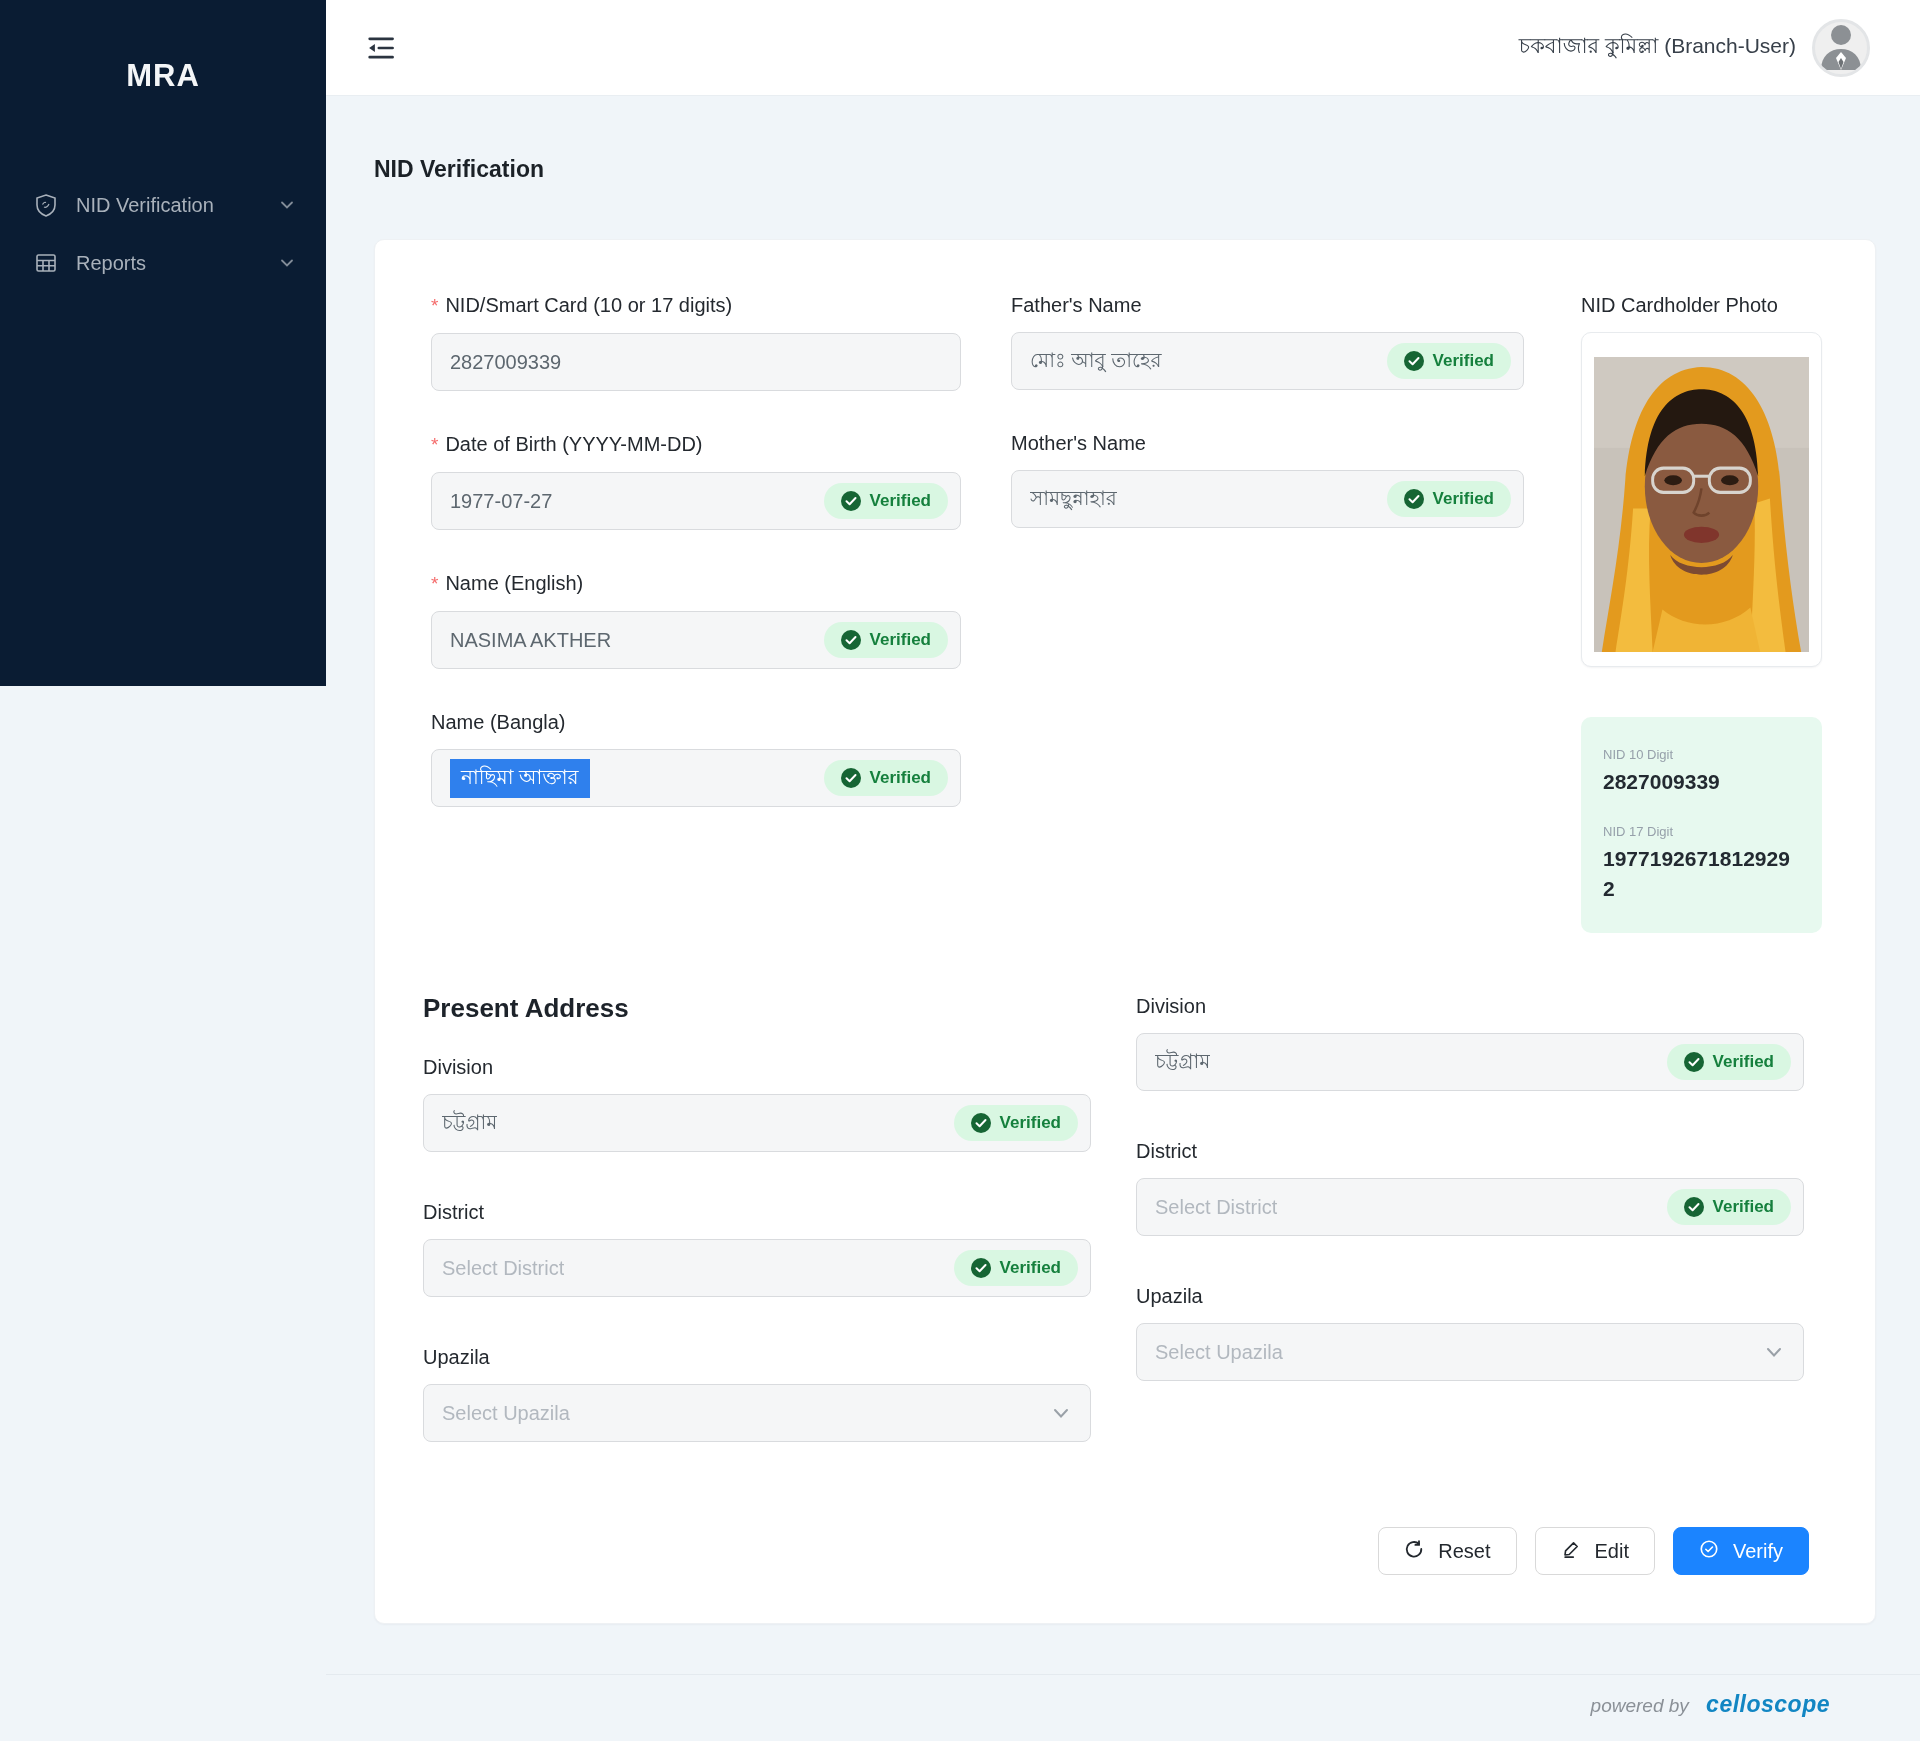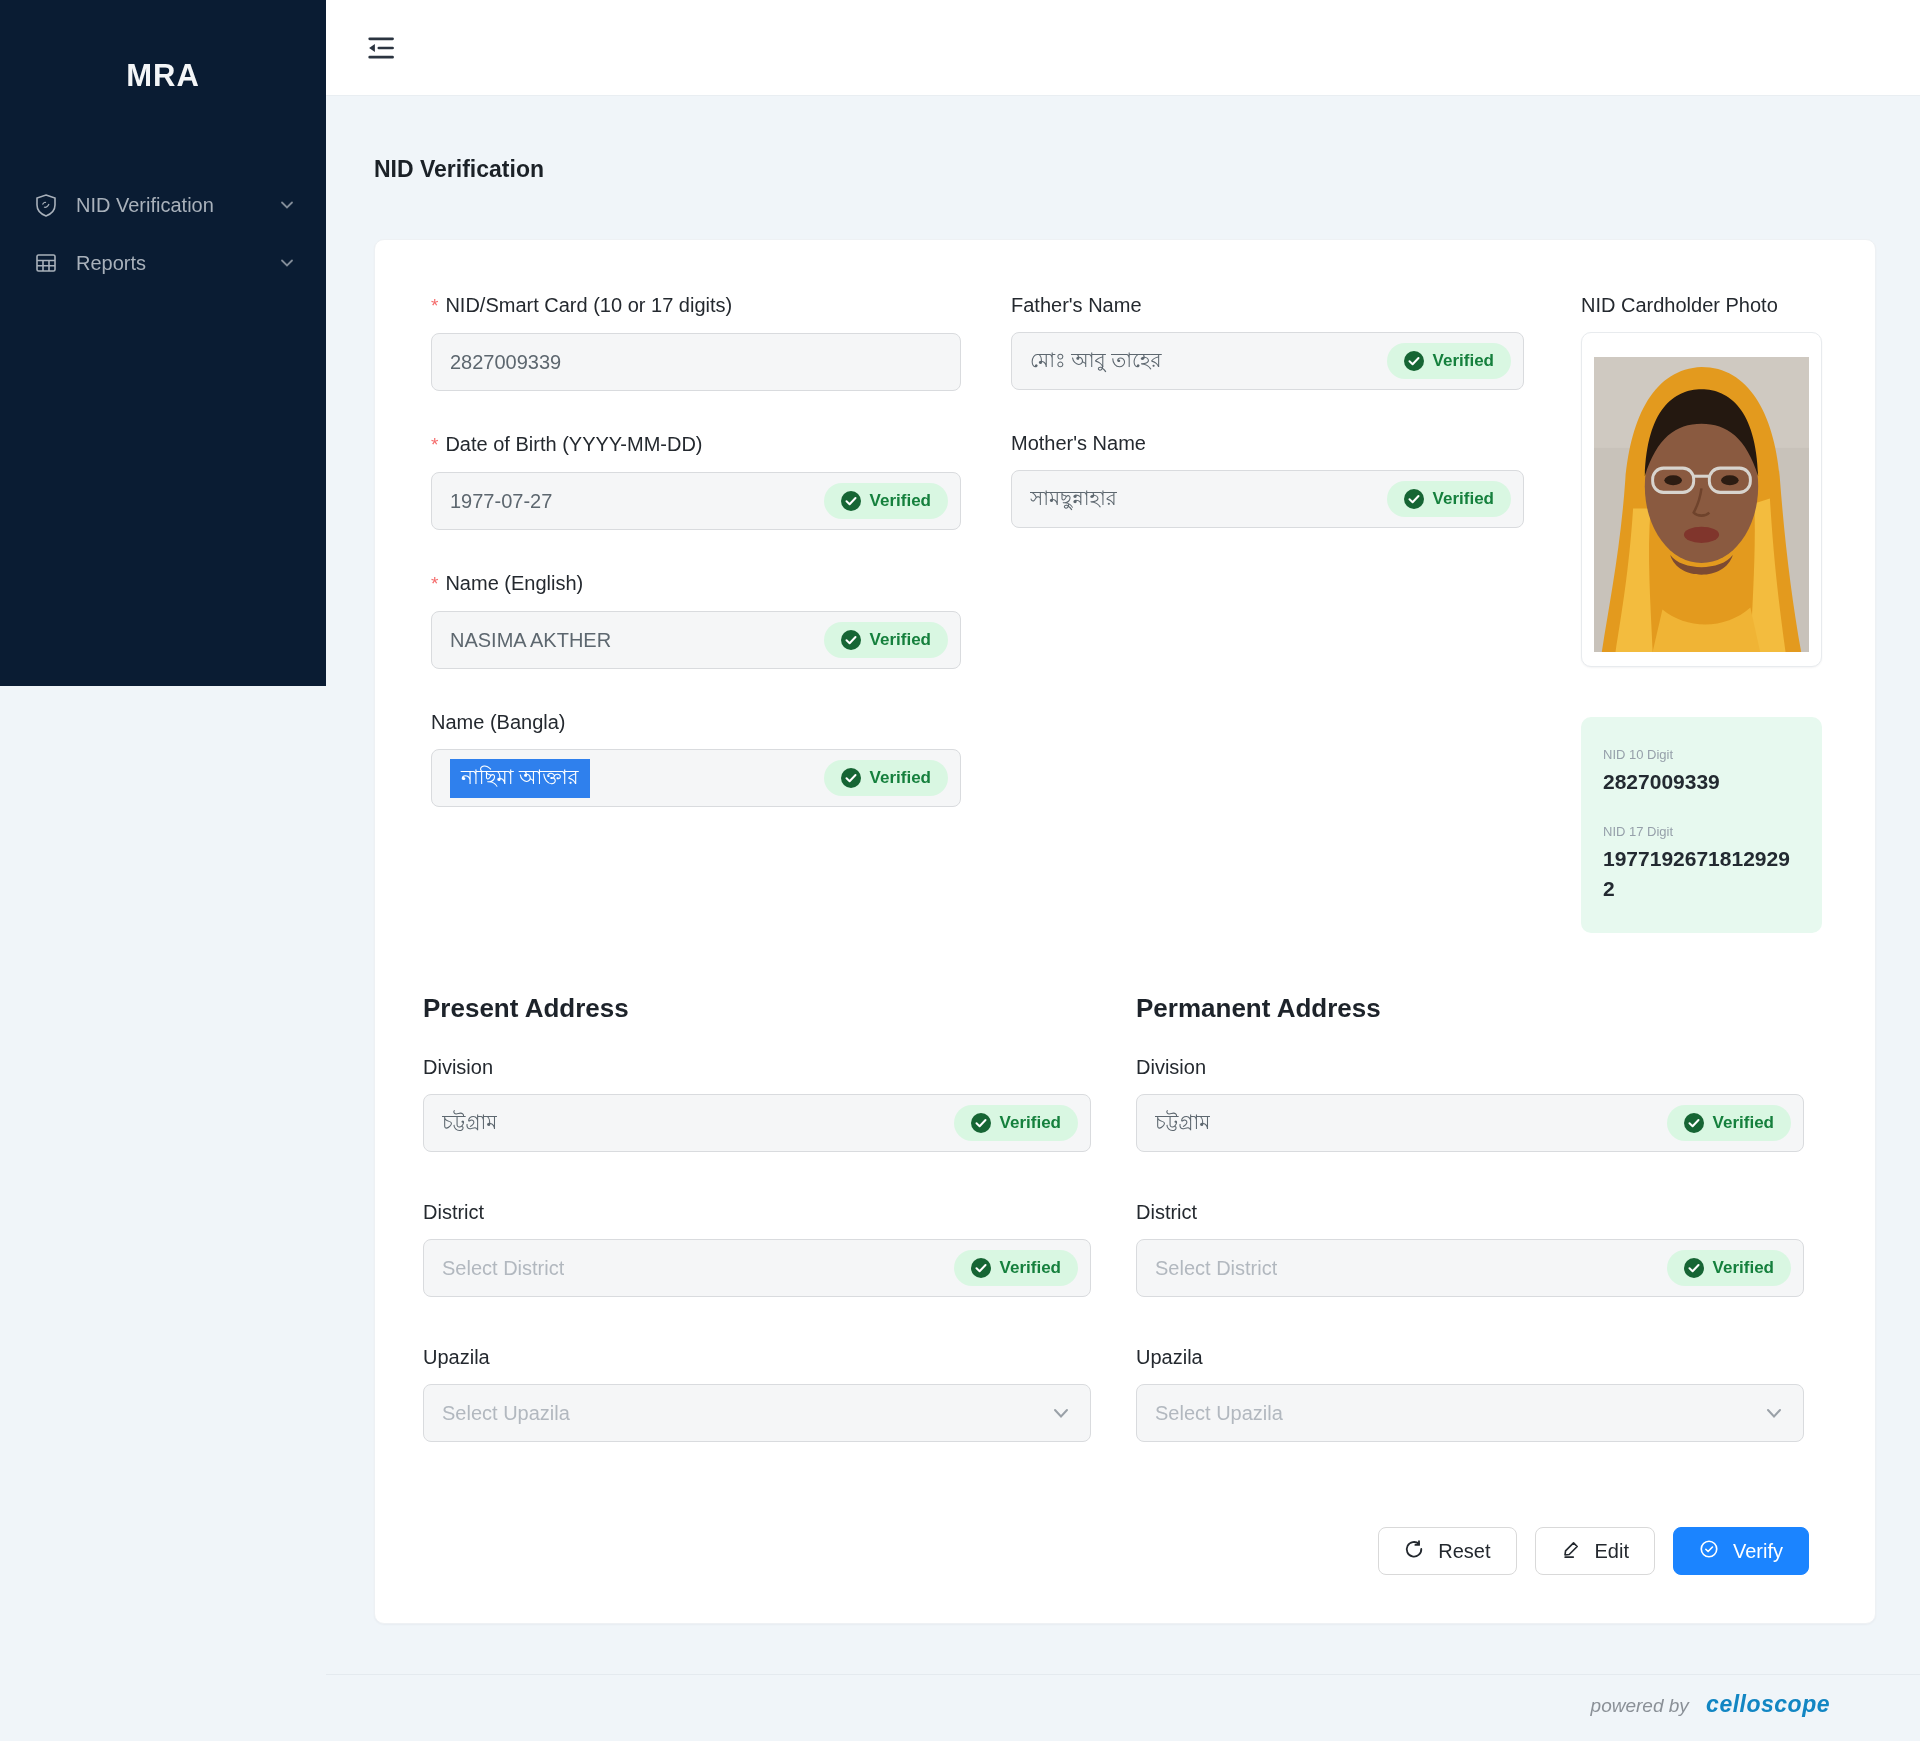--- a/index.html
+++ b/index.html
@@ -154,20 +154,33 @@
 
   <header class="topbar">
     <button class="collapse-btn">
       <span>
         <svg viewBox="0 0 28 28" fill="none" stroke="#2b3440" stroke-width="2.4" stroke-linecap="round">
           <path d="M5 6 H25 M13 14 H25 M5 22 H25"></path>
           <path d="M9.5 10.5 L4.5 14 L9.5 17.5 Z" fill="#2b3440" stroke="none"></path>
         </svg>
       </span>
     </button>
+    <div class="user">
+      <span class="user-name">চকবাজার কুমিল্লা (Branch-User)</span>
+      <span class="avatar">
+        <span>
+          <svg viewBox="0 0 52 52" width="52" height="52">
+            <circle cx="26" cy="17" r="10" fill="#8c9094"></circle>
+            <path d="M6 52 C6 38 15 31 26 31 C37 31 46 38 46 52 Z" fill="#8c9094"></path>
+            <path d="M26 34 L31 40 L26 52 L21 40 Z" fill="#ffffff"></path>
+            <path d="M26 40 L28.5 44 L26 51 L23.5 44 Z" fill="#6e7276"></path>
+          </svg>
+        </span>
+      </span>
+    </div>
   </header>
 
   <main class="content">
     <h1 class="page-title">NID Verification</h1>
 
     <section class="card">
 
       <div class="top-row">
 
         <div class="col-1">
@@ -346,21 +359,20 @@
               <span class="sel-chev">
                 <svg viewBox="0 0 22 22" fill="none" stroke="#9aa1a8" stroke-width="2" stroke-linecap="round">
                     <path d="M5 8 L11 14.5 L17 8"></path>
                   </svg>
               </span>
             </div>
           </div>
         </div>
 
         <div class="addr-col">
-          <h2 class="addr-h">Permanent Address</h2>
 
           <div class="afield">
             <div class="f-label">
                 <span>Division</span>
               </div>
             <div class="f-input">
               <span class="f-value">চট্টগ্রাম</span>
               <span class="badge">
                 <svg viewBox="0 0 20 20">
                     <circle cx="10" cy="10" r="10" fill="#166534"></circle>

